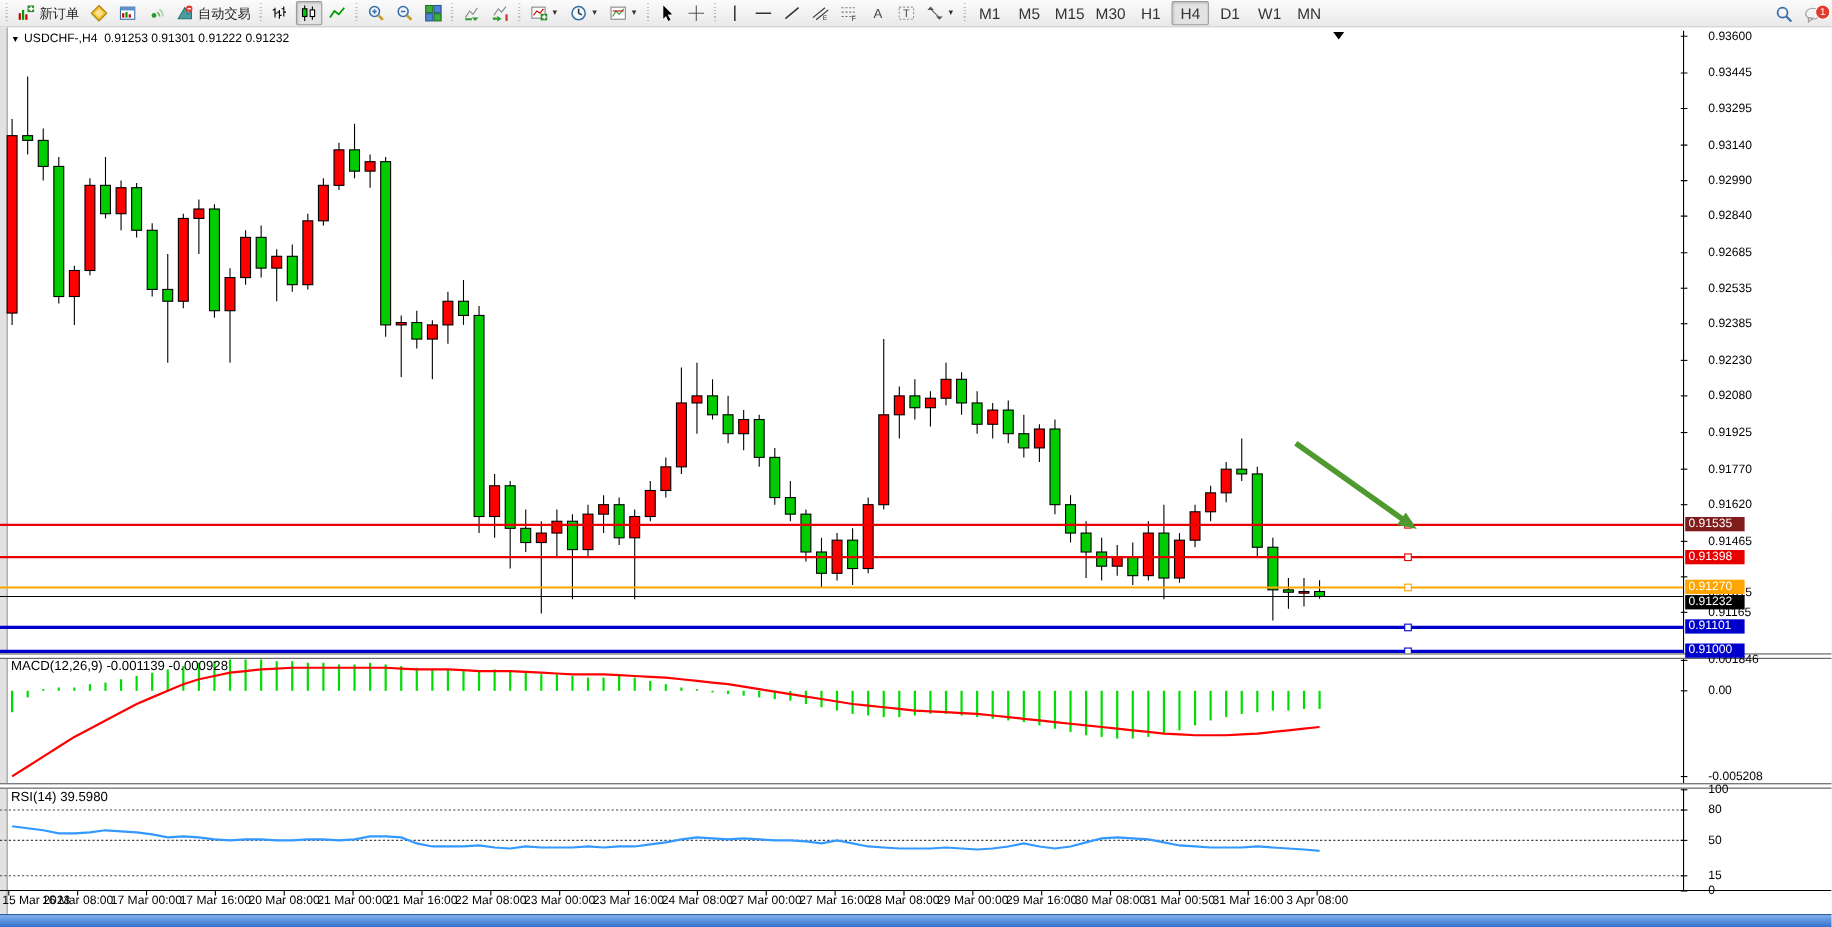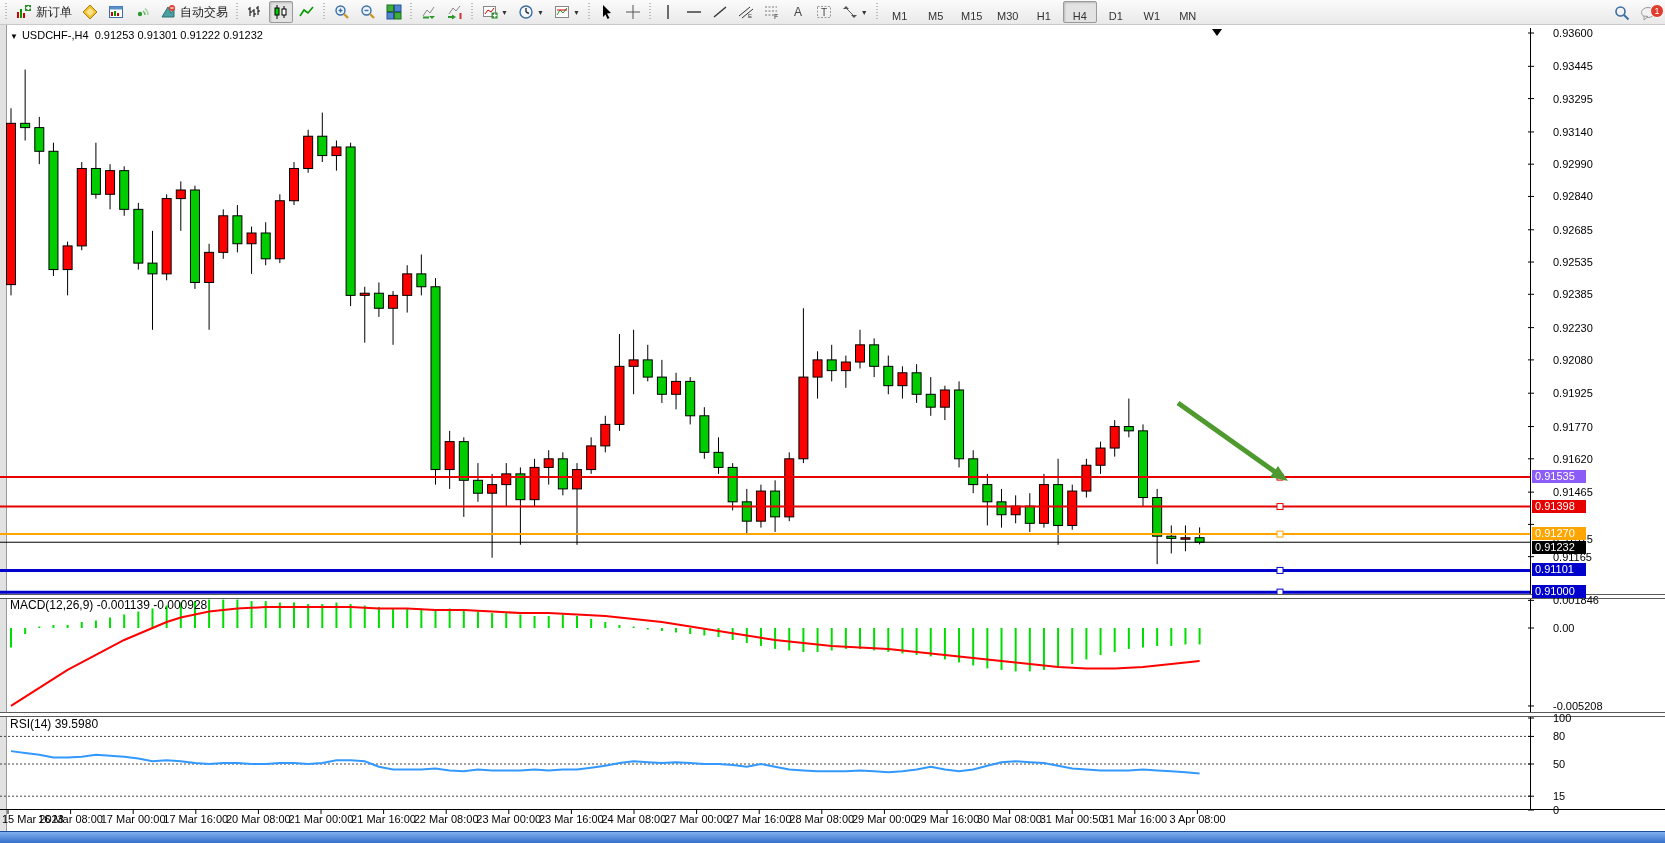--- a/index.html
+++ b/index.html
@@ -10,21 +10,21 @@
     display:flex;align-items:center;box-sizing:border-box;padding-left:2px;}
   .grip{width:5px;height:18px;margin:0 2px;
     background:repeating-linear-gradient(#bdbdbd 0 1px,transparent 1px 3px);
     background-size:2px 100%;background-repeat:repeat-y;background-position:1px 0;}
   .tbtn{display:inline-flex;align-items:center;height:20px;padding:0 3px;margin:0 1px;
     border:1px solid transparent;border-radius:2px;font-size:12px;color:#222;cursor:default;}
   .tbtn.active{border:1px solid #9a9a9a;background:#e3e3e3;
     box-shadow:inset 1px 1px 2px rgba(0,0,0,.18);}
   .tbtn .lbl{margin-left:4px;white-space:nowrap;}
   .tbtn .caret{font-size:7px;color:#333;margin-left:3px;}
-  .tf{min-width:26px;justify-content:center;font-size:11px;color:#333;align-items:flex-end;}
+  .tf{min-width:26px;justify-content:center;font-size:14px;color:#333;}
   .tb-right{position:absolute;right:4px;top:0;height:25px;display:flex;align-items:center;}
   .badge{position:absolute;top:1px;right:-5px;background:#e03c2e;color:#fff;font-size:9px;
     min-width:12px;height:12px;border-radius:7px;text-align:center;line-height:12px;
     border:1px solid #fff;}
   
   .chart-window{position:absolute;top:25px;left:0;width:1665px;height:806px;background:#fff;}
   .left-edge{position:absolute;left:0;top:0;width:7px;height:806px;background:#e2e2e2;
     border-right:1px solid #9a9a9a;box-sizing:border-box;}
   #chart-svg{position:absolute;left:0;top:0;}
   .ohlc-title{position:absolute;left:10px;top:4px;font-size:11px;color:#000;z-index:6;}
@@ -870,21 +870,21 @@
       <div class="ptick" style="top:508px">0.91315</div>
       <div class="ptick" style="top:525.6559139784966px">0.91165</div>
       <div class="ptick" style="top:569.3652694610778px">0.001846</div>
       <div class="ptick" style="top:597px">0.00</div>
       <div class="ptick" style="top:674.9640718562874px">-0.005208</div>
       <div class="ptick" style="top:687px">100</div>
       <div class="ptick" style="top:705.4px">80</div>
       <div class="ptick" style="top:733px">50</div>
       <div class="ptick" style="top:765.2px">15</div>
       <div class="ptick" style="top:779px">0</div>
-      <div class="tag" style="top:445.0860215053776px;background:#8b5cf6">0.91535</div>
+      <div class="tag" style="top:445.0860215053776px;background:#7f1d1d">0.91535</div>
       <div class="tag" style="top:474.54838709677506px;background:#e60000">0.91398</div>
       <div class="tag" style="top:502.07526881720645px;background:#ffa500">0.91270</div>
       <div class="tag" style="top:538.4193548387111px;background:#0000cc">0.91101</div>
       <div class="tag" style="top:560.1397849462371px;background:#0000cc">0.91000</div>
       <div class="tag" style="top:516.2473118279577px;background:#000000">0.91232</div>
       <div class="tlabel" style="left: 2px;">15 Mar 2023</div>
       <div class="tlabel" style="left: 38.1px;">16 Mar 08:00</div>
       <div class="tlabel" style="left: 100.7px; text-align: center;">17 Mar 00:00</div>
       <div class="tlabel" style="left: 163.3px;">17 Mar 16:00</div>
       <div class="tlabel" style="left: 225.9px;">20 Mar 08:00</div>

